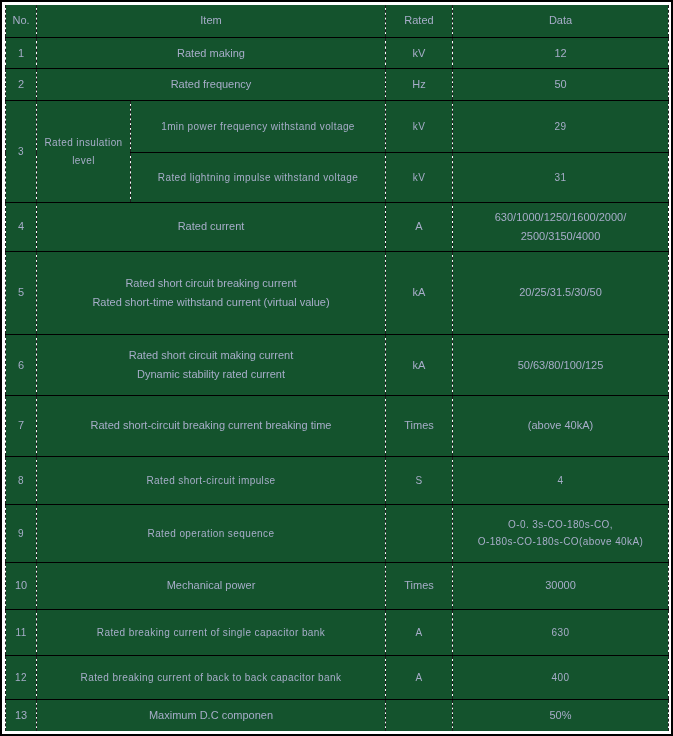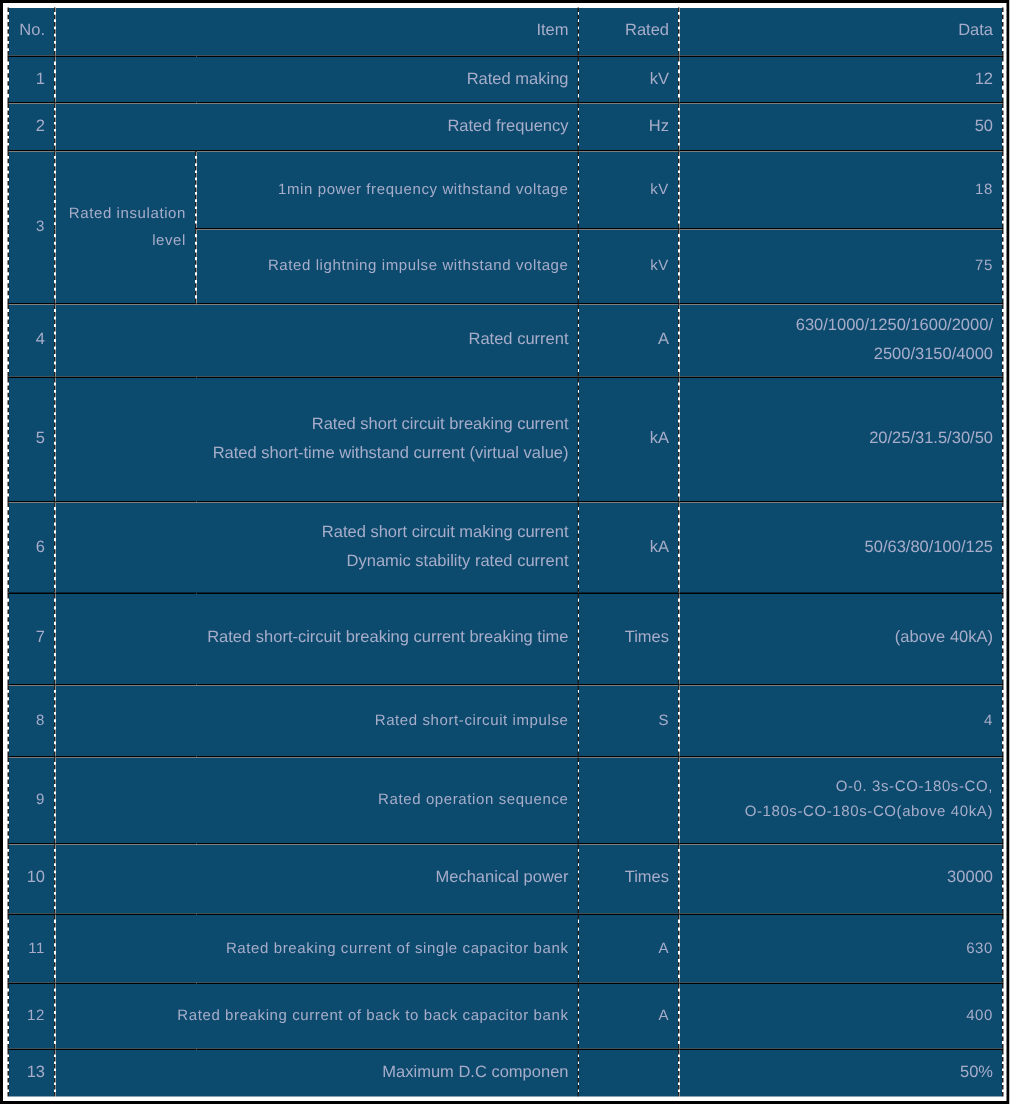--- a/index.html
+++ b/index.html
@@ -24,23 +24,23 @@
     border-collapse: collapse;
     table-layout: fixed;
   }
   col.c-no    { width: 31px; }
   col.c-group { width: 94px; }
   col.c-sub   { width: 255px; }
   col.c-unit  { width: 67px; }
   col.c-data  { width: 216px; }
 
   td {
-    background: #0c4a6e;
+    background: #14532d;
     color: #a7adc9;
-    text-align: right;
+    text-align: center;
     vertical-align: middle;
     white-space: pre-line;
     padding: 2px 6px;
     border-left: 1px dashed #1f1f1f;
     border-right: 1px dashed #1f1f1f;
     border-top: 1.6px solid #000000;
     border-bottom: 1.6px solid #000000;
     line-height: 1.75;
     overflow: hidden;
     margin-top: 28px;
@@ -93,26 +93,26 @@
       <td colspan="2">Rated frequency</td>
       <td>Hz</td>
       <td>50</td>
     </tr>
 
     <tr class="fb" style="height:50px">
       <td rowspan="2">3</td>
       <td rowspan="2">Rated insulation level</td>
       <td>1min power frequency withstand voltage</td>
       <td>kV</td>
-      <td>18</td>
+      <td>29</td>
     </tr>
     <tr class="fb" style="height:48px">
       <td>Rated lightning impulse withstand voltage</td>
       <td>kV</td>
-      <td>75</td>
+      <td>31</td>
     </tr>
 
     <tr class="fa" style="height:46px">
       <td>4</td>
       <td colspan="2">Rated current</td>
       <td>A</td>
       <td>630/1000/1250/1600/2000/
 2500/3150/4000</td>
     </tr>
 

